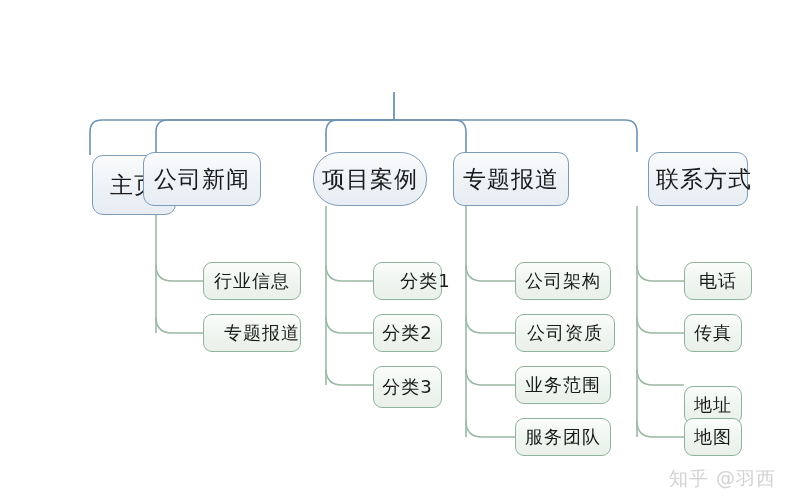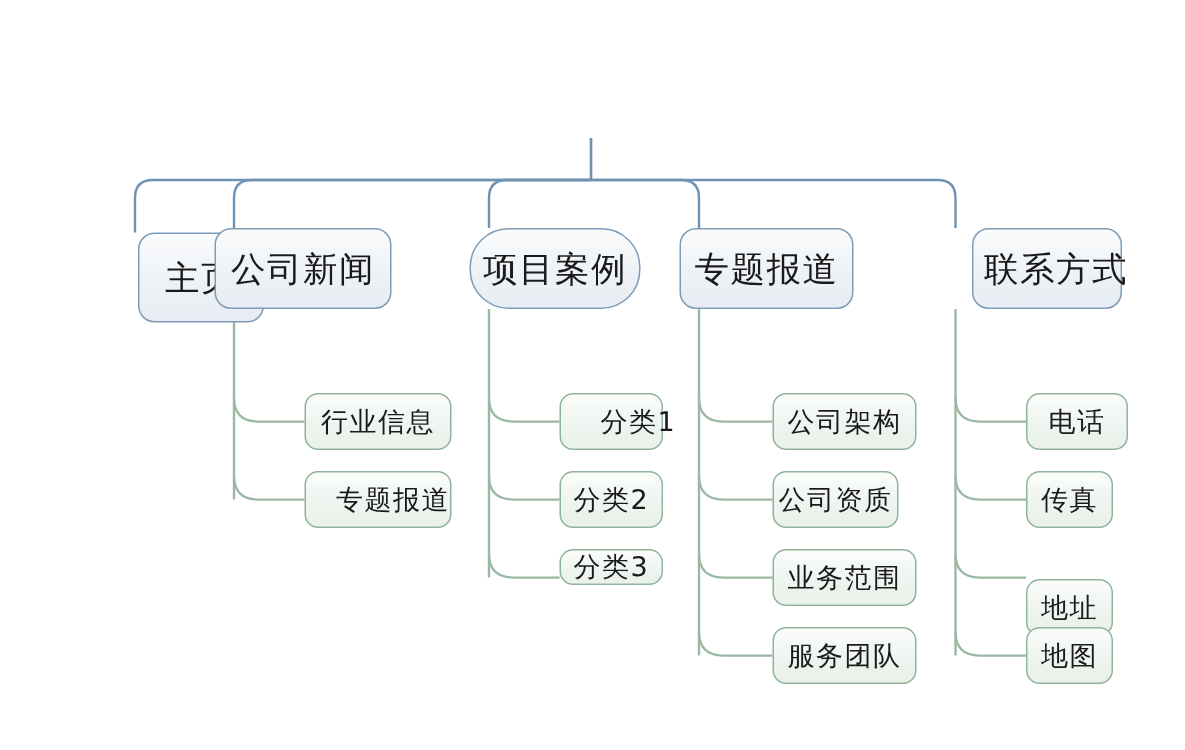--- a/index.html
+++ b/index.html
@@ -118,30 +118,30 @@
       </div>
       <div class="node node-l2" style="left: 313px; top: 152px; width: 114px; height: 54px; border-radius: 26px;">
         <span>项目案例</span>
       </div>
       <div class="node node-leaf" style="left: 373px; top: 262px; width: 69px; height: 38px; padding-left: 36px;">
         <span>分类1</span>
       </div>
       <div class="node node-leaf" style="left: 373px; top: 314px; width: 69px; height: 38px;">
         <span>分类2</span>
       </div>
-      <div class="node node-leaf" style="left: 373px; top: 366px; width: 69px; height: 24px;">
+      <div class="node node-leaf" style="left: 373px; top: 366px; width: 69px; height: 42px;">
         <span>分类3</span>
       </div>
       <div class="node node-l2" style="left: 453px; top: 152px; width: 116px; height: 54px;">
         <span>专题报道</span>
       </div>
       <div class="node node-leaf" style="left: 515px; top: 262px; width: 96px; height: 38px;">
         <span>公司架构</span>
       </div>
-      <div class="node node-leaf" style="left: 515px; top: 314px; width: 84px; height: 38px;">
+      <div class="node node-leaf" style="left: 515px; top: 314px; width: 100px; height: 38px;">
         <span>公司资质</span>
       </div>
       <div class="node node-leaf" style="left: 515px; top: 366px; width: 96px; height: 38px;">
         <span>业务范围</span>
       </div>
       <div class="node node-leaf" style="left: 515px; top: 418px; width: 96px; height: 38px;">
         <span>服务团队</span>
       </div>
       <div class="node node-l2" style="left: 648px; top: 152px; width: 100px; height: 54px; padding-left: 12px;">
         <span>联系方式</span>
@@ -153,13 +153,14 @@
         <span>传真</span>
       </div>
       <div class="node node-leaf" style="left: 684px; top: 366px; width: 58px; height: 38px; margin-top: 20px;">
         <span>地址</span>
       </div>
       <div class="node node-leaf" style="left: 684px; top: 418px; width: 58px; height: 38px;">
         <span>地图</span>
       </div>
     </div>
 
+  <div id="watermark">知乎 @羽西</div>
 </div>
 
 </body></html>

